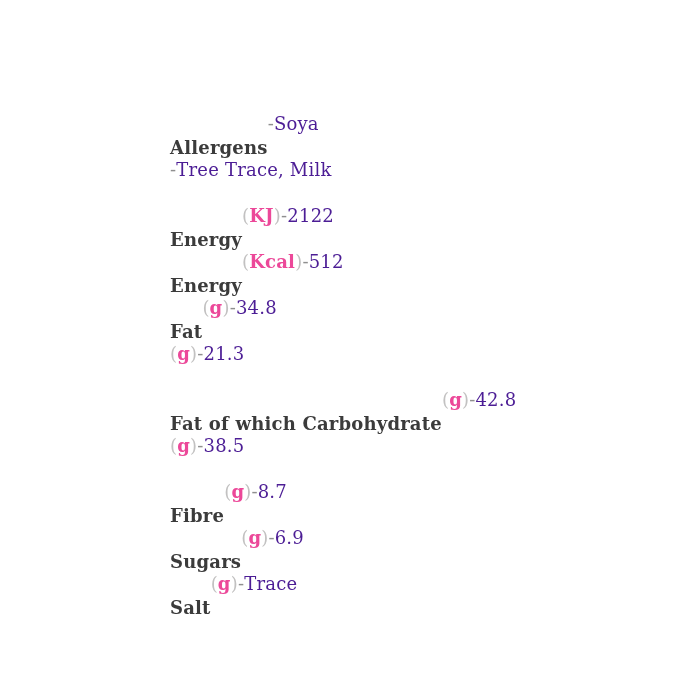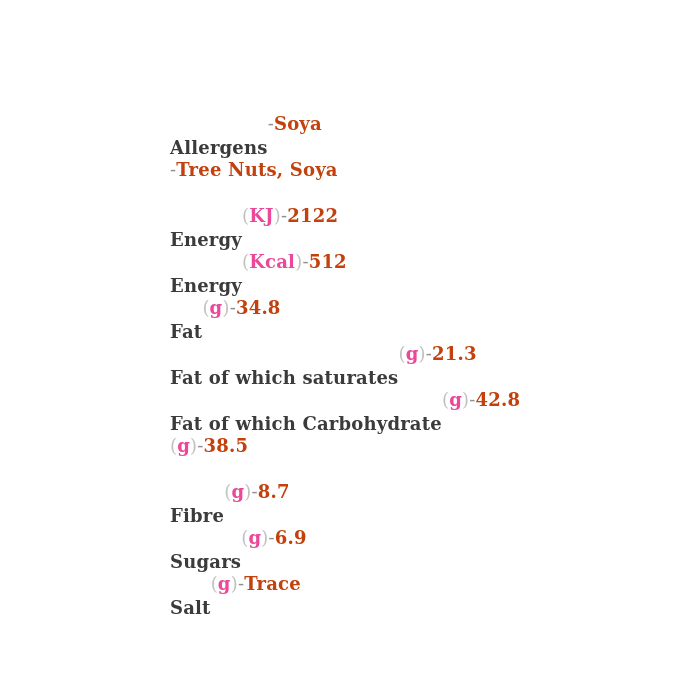--- a/index.html
+++ b/index.html
@@ -39,34 +39,34 @@
     color: #c2c1c1;
   }
   .unit {
     font-weight: bold;
     color: #ec4899;
   }
   .sep {
     color: #8f8f8f;
   }
   .value {
-    font-weight: bold;
-    color: #c2410c;
+    font-weight: normal;
+    color: #4c1d95;
   }
 </style>
 </head>
 <body>
 
 <div class="page">
   <div class="nutrition-list">
       <div class="row"><span class="label">Allergens</span> <span class="sep">-</span> <span class="value">Soya</span></div>
-      <div class="row"> <span class="sep">-</span> <span class="value">Tree Nuts, Soya</span></div>
+      <div class="row"> <span class="sep">-</span> <span class="value">Tree Trace, Milk</span></div>
       <div class="row"><span class="label">Energy</span> <span class="unit-group"><span class="paren">(</span><span class="unit">KJ</span><span class="paren">)</span></span> <span class="sep">-</span> <span class="value">2122</span></div>
       <div class="row"><span class="label">Energy</span> <span class="unit-group"><span class="paren">(</span><span class="unit">Kcal</span><span class="paren">)</span></span> <span class="sep">-</span> <span class="value">512</span></div>
       <div class="row"><span class="label">Fat</span> <span class="unit-group"><span class="paren">(</span><span class="unit">g</span><span class="paren">)</span></span> <span class="sep">-</span> <span class="value">34.8</span></div>
-      <div class="row"><span class="label">Fat of which saturates</span> <span class="unit-group"><span class="paren">(</span><span class="unit">g</span><span class="paren">)</span></span> <span class="sep">-</span> <span class="value">21.3</span></div>
+      <div class="row"> <span class="unit-group"><span class="paren">(</span><span class="unit">g</span><span class="paren">)</span></span> <span class="sep">-</span> <span class="value">21.3</span></div>
       <div class="row"><span class="label">Fat of which Carbohydrate</span> <span class="unit-group"><span class="paren">(</span><span class="unit">g</span><span class="paren">)</span></span> <span class="sep">-</span> <span class="value">42.8</span></div>
       <div class="row"> <span class="unit-group"><span class="paren">(</span><span class="unit">g</span><span class="paren">)</span></span> <span class="sep">-</span> <span class="value">38.5</span></div>
       <div class="row"><span class="label">Fibre</span> <span class="unit-group"><span class="paren">(</span><span class="unit">g</span><span class="paren">)</span></span> <span class="sep">-</span> <span class="value">8.7</span></div>
       <div class="row"><span class="label">Sugars</span> <span class="unit-group"><span class="paren">(</span><span class="unit">g</span><span class="paren">)</span></span> <span class="sep">-</span> <span class="value">6.9</span></div>
       <div class="row"><span class="label">Salt</span> <span class="unit-group"><span class="paren">(</span><span class="unit">g</span><span class="paren">)</span></span> <span class="sep">-</span> <span class="value">Trace</span></div>
     </div>
 </div>
 
 </body></html>

